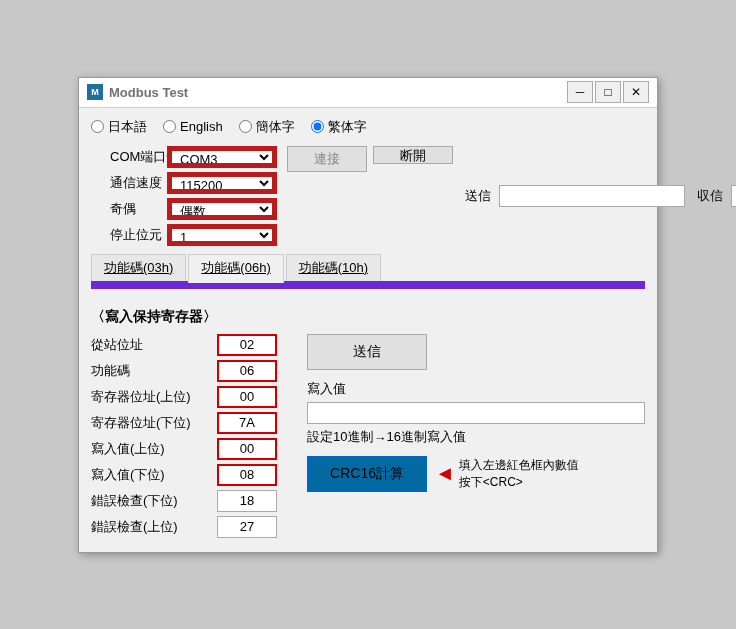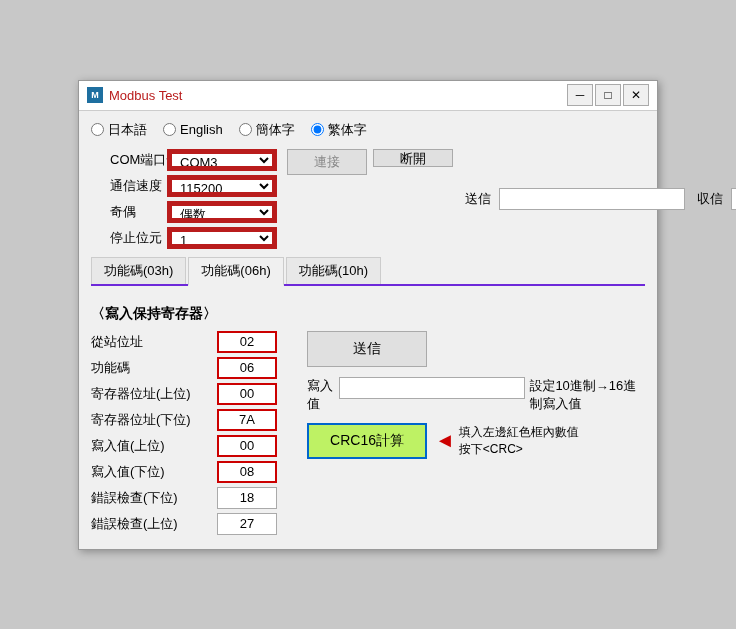--- a/index.html
+++ b/index.html
@@ -39,21 +39,22 @@
       background: #1e6fa0;
       display: flex;
       align-items: center;
       justify-content: center;
       color: white;
       font-size: 9px;
       font-weight: bold;
     }
     .title-text {
       font-size: 13px;
-      color: #b91c1c;
+      color: #737373;
+      font-weight: bold;
     }
     .title-controls {
       display: flex;
       gap: 2px;
     }
     .title-btn {
       width: 26px;
       height: 22px;
       border: 1px solid #aaa;
       background: #f0f0f0;
@@ -125,22 +126,23 @@
     .btn-disconnect {
       height: 18px;
       min-width: 80px;
       border: 1px solid #aaa;
       background: #e0e0e0;
       font-size: 13px;
       cursor: pointer;
     }
     .tabs {
       display: flex;
-      border-bottom: 2px solid #6d28d9;
+      border-bottom: 8px solid #6d28d9;
       margin-bottom: 19px;
+      text-decoration: underline;
     }
     .tab {
       padding: 4px 12px;
       border: 1px solid #ccc;
       border-bottom: none;
       background: #e8e8e8;
       cursor: pointer;
       font-size: 13px;
       margin-right: 2px;
     }
@@ -195,21 +197,21 @@
       height: 36px;
       width: 120px;
       border: 1px solid #aaa;
       background: #e0e0e0;
       font-size: 14px;
       cursor: pointer;
       align-self: flex-start;
     }
     .write-value-section {
       display: flex;
-      flex-direction: row;
+      flex-direction: column;
       gap: 4px;
     }
     .write-value-label {
       font-size: 13px;
       color: #000;
     }
     .write-value-input {
       height: 22px;
       border: 1px solid #aaa;
       background: white;
@@ -217,21 +219,21 @@
       padding: 0 4px;
     }
     .convert-label {
       font-size: 13px;
       color: #000;
     }
     .btn-crc {
       height: 36px;
       width: 120px;
       border: 2px solid #0066cc;
-      background: #bef264;
+      background: #0369a1;
       font-size: 14px;
       cursor: pointer;
       color: #000;
     }
     .hint-arrow {
       display: flex;
       align-items: center;
       gap: 4px;
     }
     .arrow-right {

